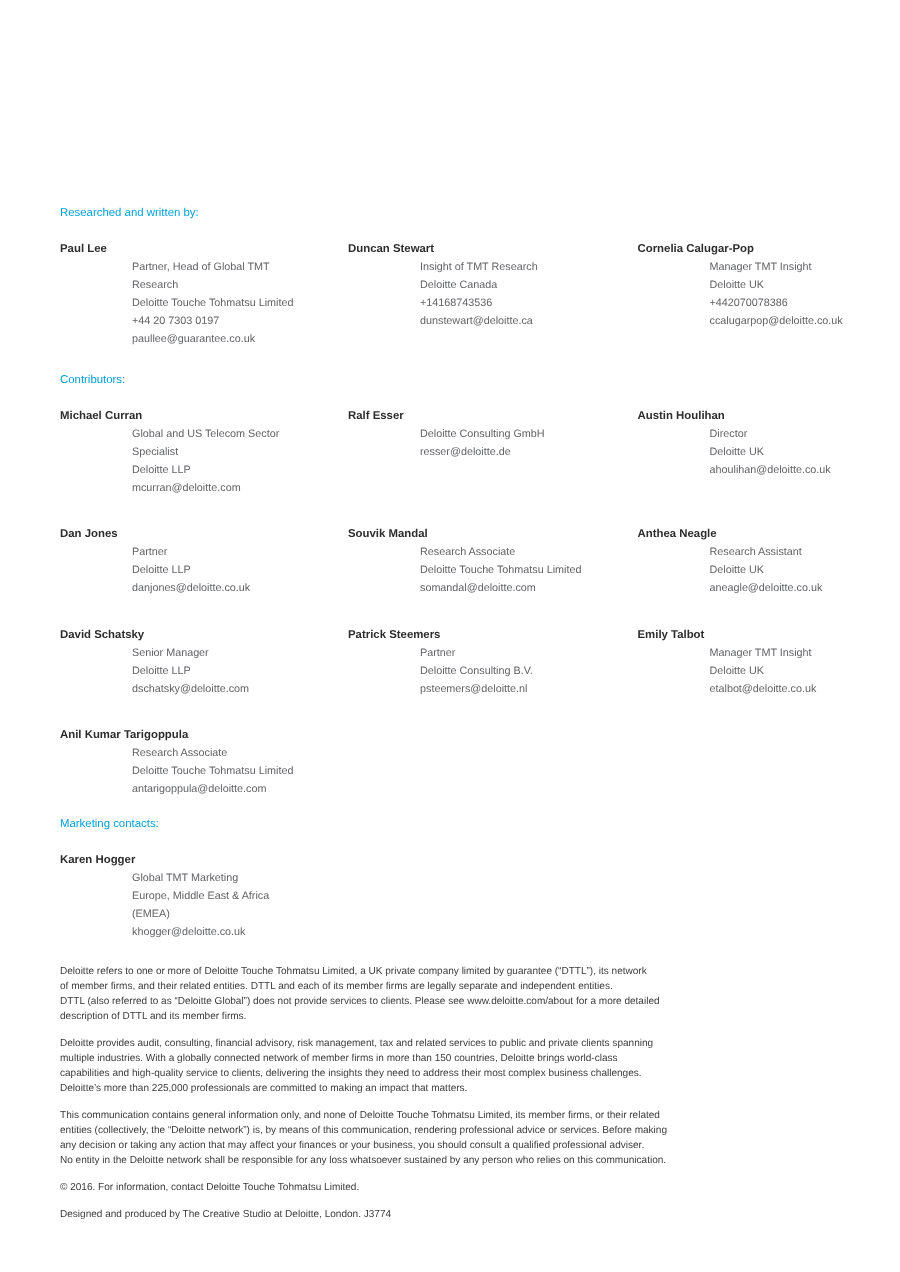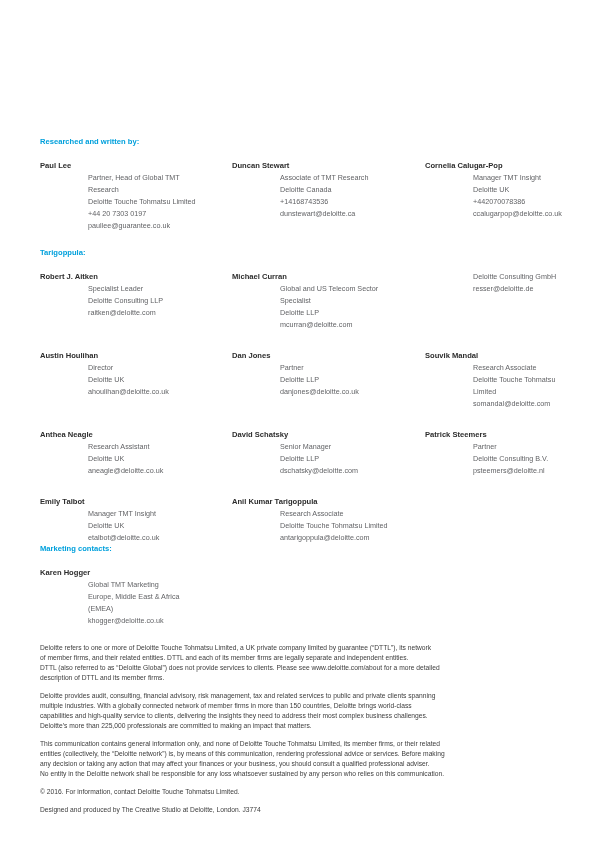--- a/index.html
+++ b/index.html
@@ -5,21 +5,21 @@
   * { margin: 0; padding: 0; box-sizing: border-box; }
   html, body { background: #ffffff; }
   body {
     width: 600px; height: 848px;
     position: relative;
     font-family: "Liberation Sans", sans-serif;
     overflow: hidden;
   }
   .section { position: absolute; left: 40px; right: 12px; }
   .section-heading {
-    font-size: 7.6px; font-weight: bold; color: #00A0DC;
+    font-size: 7.6px; font-weight: normal; color: #00A0DC;
     line-height: 10px; margin-bottom: 13px;
   }
   .people-grid {
     display: grid;
     grid-template-columns: 173px 174px 1fr;
     row-gap: 13px;
     gap: 19px;
   }
   .person-card { padding-right: 8px; }
   .person-name {
@@ -42,51 +42,46 @@
   <div class="people-grid">
     <div class="person-card">
       <div class="person-name">Paul Lee</div>
       <div class="person-line">Partner, Head of Global TMT Research</div>
       <div class="person-line">Deloitte Touche Tohmatsu Limited</div>
       <div class="person-line">+44 20 7303 0197</div>
       <div class="person-line">paullee@guarantee.co.uk</div>
     </div>
     <div class="person-card">
       <div class="person-name">Duncan Stewart</div>
-      <div class="person-line">Associate of TMT Research</div>
+      <div class="person-line">Insight of TMT Research</div>
       <div class="person-line">Deloitte Canada</div>
       <div class="person-line">+14168743536</div>
       <div class="person-line">dunstewart@deloitte.ca</div>
     </div>
     <div class="person-card">
       <div class="person-name">Cornelia Calugar-Pop</div>
       <div class="person-line">Manager TMT Insight</div>
       <div class="person-line">Deloitte UK</div>
       <div class="person-line">+442070078386</div>
       <div class="person-line">ccalugarpop@deloitte.co.uk</div>
     </div>
   </div>
 </div>
 
 <div class="section" style="top:248px">
-  <div class="section-heading">Tarigoppula:</div>
+  <div class="section-heading">Contributors:</div>
   <div class="people-grid">
-    <div class="person-card">
-      <div class="person-name">Robert J. Aitken</div>
-      <div class="person-line">Specialist Leader</div>
-      <div class="person-line">Deloitte Consulting LLP</div>
-      <div class="person-line">raitken@deloitte.com</div>
-    </div>
     <div class="person-card">
       <div class="person-name">Michael Curran</div>
       <div class="person-line">Global and US Telecom Sector Specialist</div>
       <div class="person-line">Deloitte LLP</div>
       <div class="person-line">mcurran@deloitte.com</div>
     </div>
     <div class="person-card">
+      <div class="person-name">Ralf Esser</div>
       <div class="person-line">Deloitte Consulting GmbH</div>
       <div class="person-line">resser@deloitte.de</div>
     </div>
     <div class="person-card">
       <div class="person-name">Austin Houlihan</div>
       <div class="person-line">Director</div>
       <div class="person-line">Deloitte UK</div>
       <div class="person-line">ahoulihan@deloitte.co.uk</div>
     </div>
     <div class="person-card">

